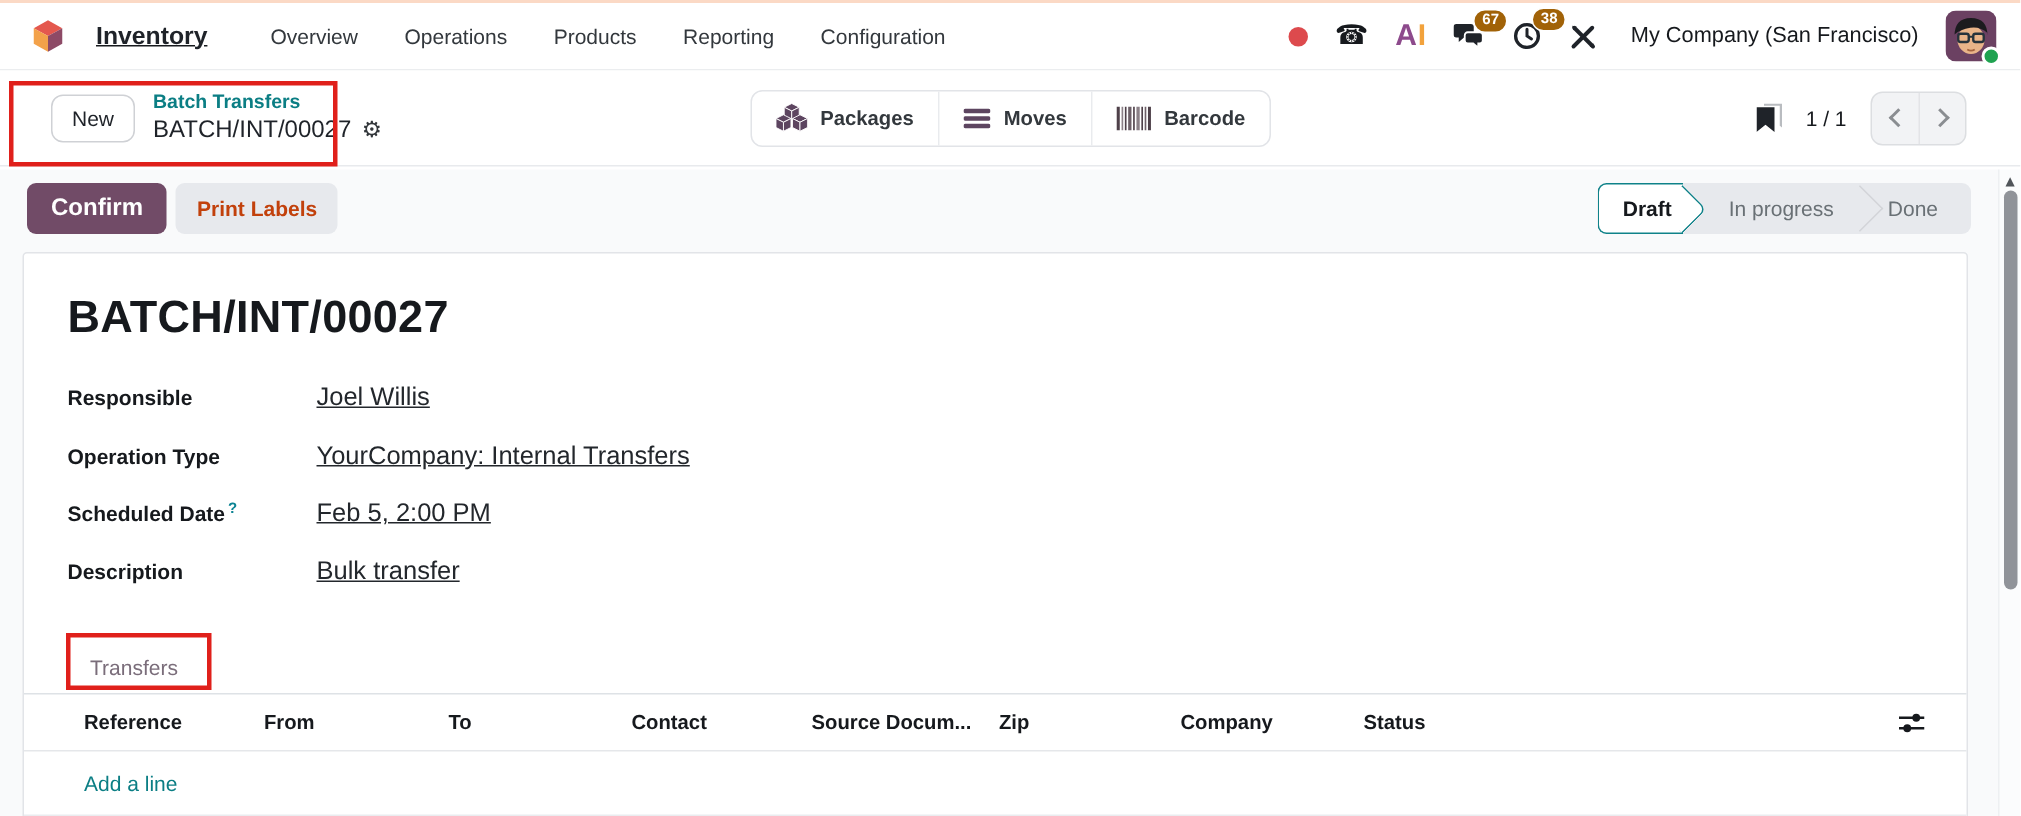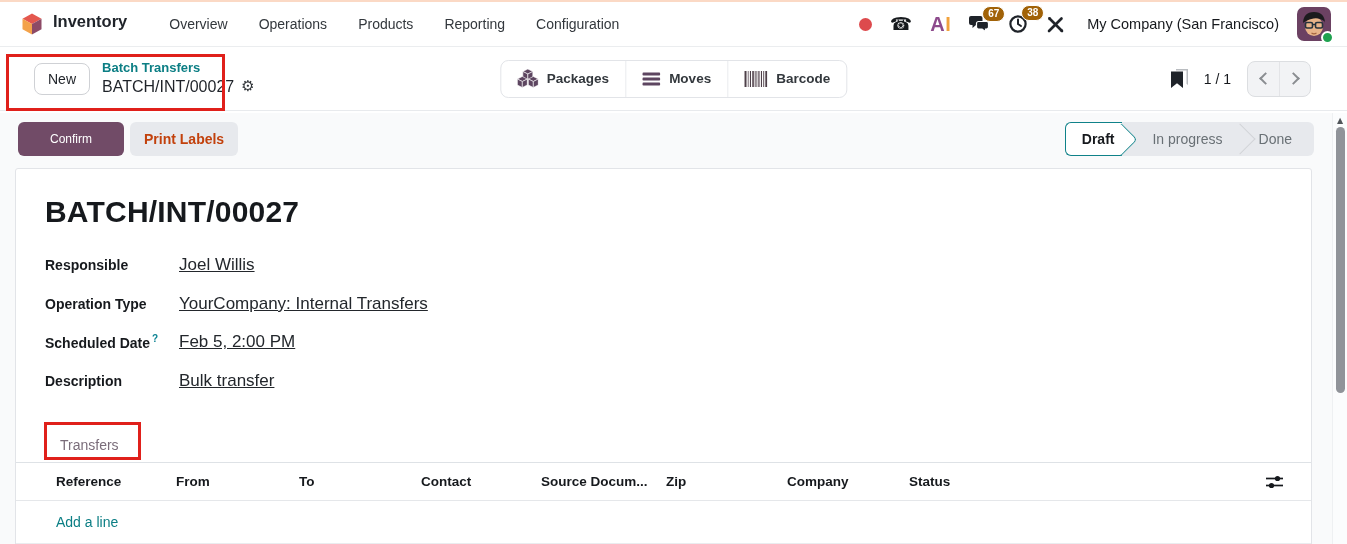--- a/index.html
+++ b/index.html
@@ -5,21 +5,21 @@
   * { box-sizing: border-box; margin: 0; padding: 0; }
   html,body { width:1347px; height:544px; }
   body {
     font-family: "Liberation Sans", sans-serif;
     background:#fff; color:#16191d; overflow:hidden; position:relative;
   }
   
   .top-accent { height:2px; background:#fbd9c5; }
   
   .topbar { height:45px; border-bottom:1px solid #ebedef; display:flex; align-items:center; padding:0 16px 0 20px; background:#fff; }
-  .app-brand { display:flex; align-items:flex-start; gap:9px; cursor:pointer; }
+  .app-brand { display:flex; align-items:center; gap:20px; cursor:pointer;text-decoration:underline; }
   .app-name { font-size:16.5px; font-weight:700; color:#1f2329; }
   .top-menu { display:flex; align-items:center; margin-left:40px; gap:27px; }
   .menu-item { font-size:14px; color:#33383d; cursor:pointer; padding:4px 2px; }
   .tb-right { margin-left:auto; display:flex; align-items:center; gap:18px; }
   .dot-red { width:13px; height:13px; border-radius:50%; background:#dd4a4d; }
   .phone-glyph { font-size:18px; color:#16191d; line-height:1; font-family:"DejaVu Sans", sans-serif; }
   .ai { font-weight:800; font-size:20px; letter-spacing:0.5px; }
   .ai .a { color:#8d4a8c; } .ai .i { color:#f2a23c; }
   .badge-wrap { position:relative; display:flex; align-items:center; }
   .badge { position:absolute; top:-9px; left:13px; background:#a16207; color:#fff; font-size:10px; font-weight:700; border-radius:9px; padding:2px 5px; line-height:1; border:1px solid #fff; }
@@ -42,35 +42,35 @@
   .pager-nav { display:flex; border:1px solid #dcdee1; background:#f2f3f5; border-radius:8px; overflow:hidden; }
   .pnav-btn { width:31px; height:34px; display:flex; align-items:center; justify-content:center; cursor:pointer; }
   .pnav-btn + .pnav-btn { border-left:1px solid #e3e4e7; }
   .chev { width:9px; height:9px; border-left:2px solid #8a8d91; border-bottom:2px solid #8a8d91; }
   .chev.left  { transform:rotate(45deg); margin-left:3px; }
   .chev.right { transform:rotate(-135deg); margin-right:3px; }
   
   .content { position:absolute; top:113px; left:0; width:1332px; height:431px; background:#f9fafb; }
   .action-row { display:flex; justify-content:space-between; align-items:flex-start; padding:9px 18px 0 18px; }
   .left-actions { display:flex; gap:6px; }
-  .btn-confirm { background:#714B67; color:#fff; border:none; border-radius:6px; padding:0 32px; height:34px; font-size:12px; font-weight:400; cursor:pointer; font-family:"Liberation Sans",sans-serif; }
+  .btn-confirm { background:#714B67; color:#fff; border:none; border-radius:6px; padding:0 16px; height:34px; font-size:16px; font-weight:700; cursor:pointer; font-family:"Liberation Sans",sans-serif; }
   .btn-print { background:#e7e9ed; color:#c2410c; border:none; border-radius:6px; padding:0 14px; height:34px; font-size:14px; font-weight:600; cursor:pointer; font-family:"Liberation Sans",sans-serif; }
   .statusbar { display:flex; align-items:center; background:#e7e9ed; border-radius:6px; height:34px; position:relative; }
   .stage-active { position:relative; background:#fff; border:1px solid #0f8289; border-right:none; border-radius:6px 0 0 6px; height:34px; display:flex; align-items:center; padding:0 8px 0 16px; font-weight:700; font-size:14px; color:#16191d; cursor:pointer; }
   .stage-arrow { position:absolute; right:-11px; top:5px; width:23px; height:23px; background:#fff; border-top:1px solid #0f8289; border-right:1px solid #0f8289; transform:rotate(45deg); border-radius:0 5px 0 0; }
   .stage-active .stage-label { position:relative; z-index:2; }
   .stage { font-size:14px; color:#697075; cursor:pointer; }
   .stage.inprogress { padding:0 20px 0 30px; }
   .stage.done { padding:0 22px 0 24px; }
   .stage-sep { width:22px; height:22px; border-top:1px solid #d2d4d8; border-right:1px solid #d2d4d8; transform:rotate(45deg); margin:0 -16px 0 -14px; }
   
   .sheet { margin:12px 20px 0 15px; background:#fff; border:1px solid #e2e4e8; border-radius:3px; height:400px; position:relative; }
   .record-title { margin:26px 0 0 29px; font-size:30px; font-weight:700; color:#16191d; letter-spacing:0.2px; }
   .fields { margin:17px 0 0 29px; }
-  .frow { display:flex; align-items:center; height:38.5px; }
+  .frow { display:flex; align-items:center; height:38.5px;gap:32px; }
   .flabel { width:134px; font-size:14px; font-weight:600; color:#16191d; }
   .fhelp { color:#0d8494; font-size:10px; vertical-align:super; margin-left:2px; font-weight:600; }
   .fvalue { font-size:17px; color:#23272c; cursor:text;text-decoration:underline; }
   .tabrow { margin-top:27px; border-bottom:1px solid #dee2e6; padding-left:29px; height:36px; display:flex; align-items:flex-end; }
   .tab { font-size:14px; color:#7a6d7a; padding:9px 15px; cursor:pointer; }
   .thead { display:flex; align-items:center; height:38px; border-bottom:1px solid #e5e7ea; padding-left:40px; position:relative; font-weight:700; font-size:13.5px; color:#16191d; }
   .col-ref{width:120px}.col-from{width:123px}.col-to{width:122px}.col-contact{width:120px}
   .col-source{width:125px}.col-zip{width:121px}.col-company{width:122px}.col-status{flex:1}
   .opt-cols { position:absolute; right:28px; top:12px; cursor:pointer; }
   .addline-row { height:43px; display:flex; align-items:center; padding-left:40px; border-bottom:1px solid #eaecef; }

